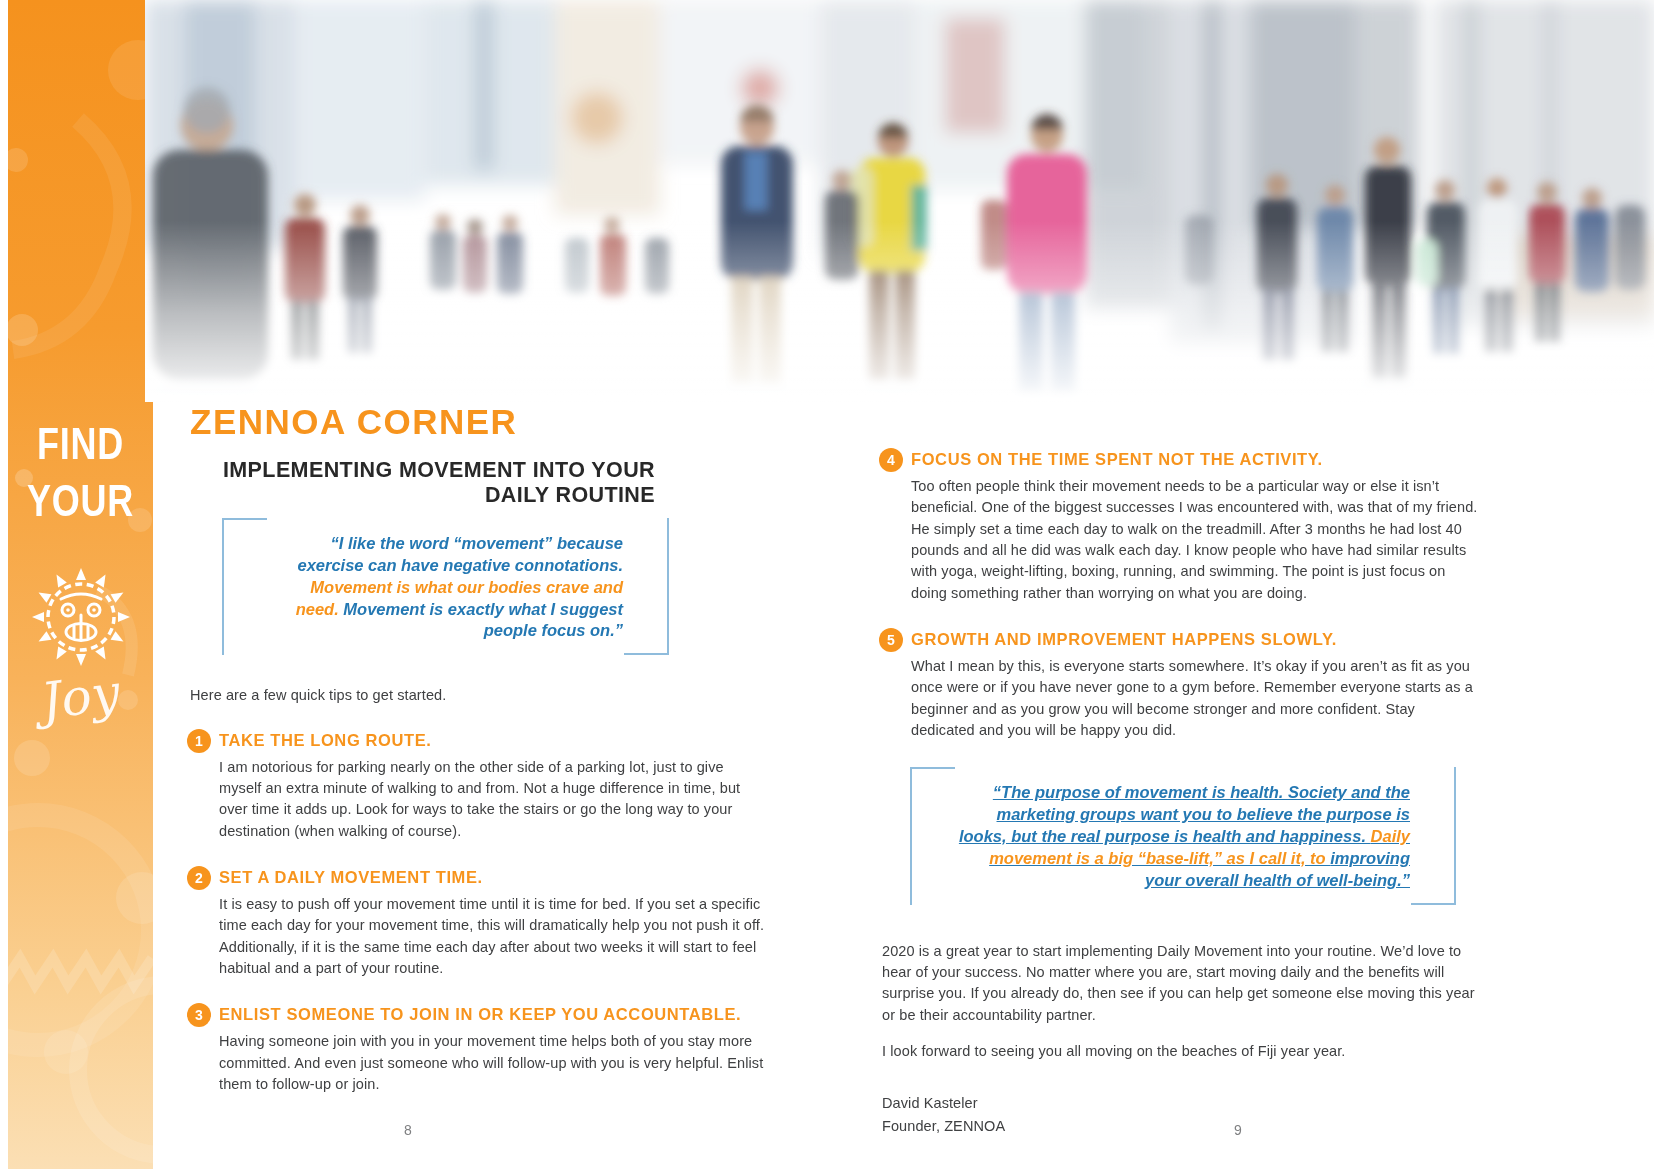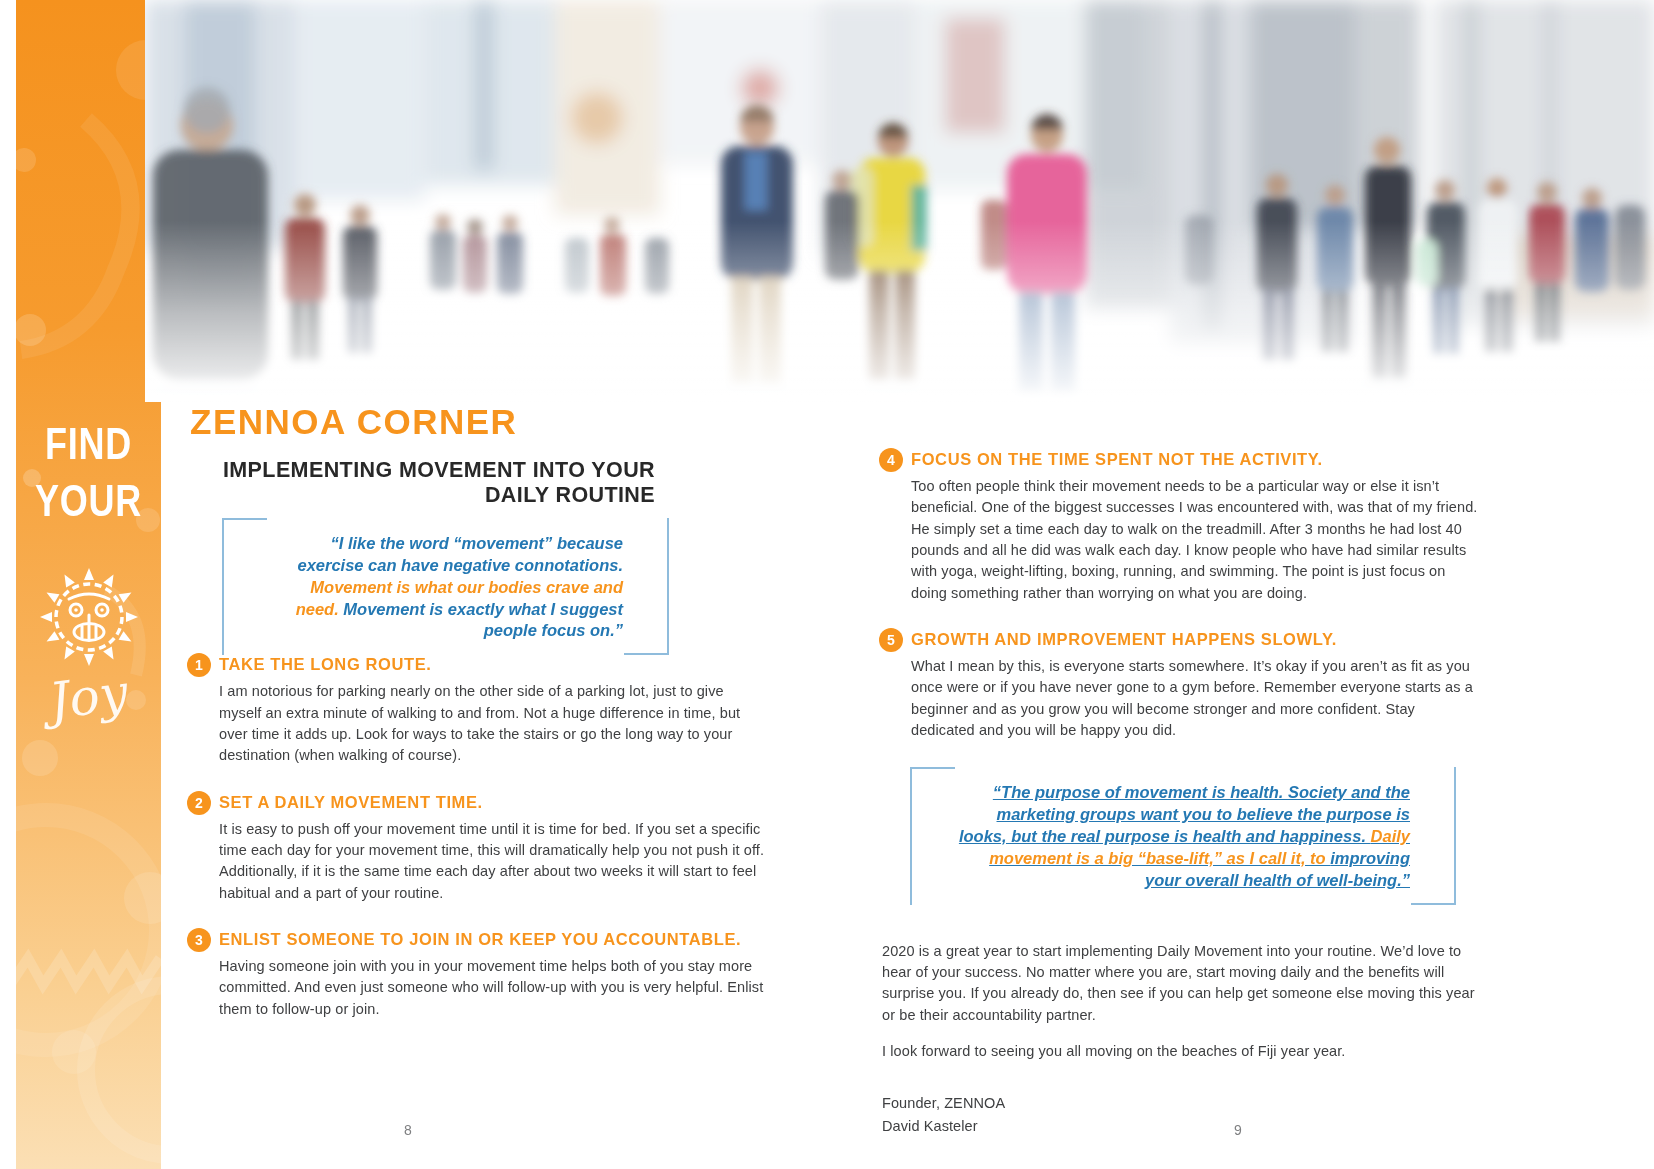--- a/index.html
+++ b/index.html
@@ -12,21 +12,21 @@
   *{box-sizing:border-box;}
   html,body{margin:0;padding:0;}
   body{
     width:1654px;height:1169px;position:relative;overflow:hidden;
     background:#fff;color:var(--text);
     font-family:"Liberation Sans",sans-serif;
   }
 
   
   .sidebar{
-    position:absolute;left:16px;top:0;width:145px;height:1169px;overflow:hidden;
+    position:absolute;left:8px;top:0;width:145px;height:1169px;overflow:hidden;
     background:linear-gradient(180deg,#f5921e 0%,#f69b2e 28%,#f8b25a 58%,#facf90 84%,#fbdfb4 100%);
   }
   .sidebar .pattern{position:absolute;left:0;top:0;width:100%;height:100%;}
   .find-your{
     position:absolute;top:416px;left:0;width:100%;text-align:center;
     color:#fff;font-weight:bold;font-size:45px;line-height:1.26;letter-spacing:1px;
     transform:scaleX(.8);
   }
   .sun{position:absolute;top:566px;left:50%;transform:translateX(-50%);width:100px;height:102px;}
   .joy{
@@ -275,20 +275,21 @@
 <div class="col-left">
   <h1 class="title">ZENNOA CORNER</h1>
   <h2 class="subtitle">IMPLEMENTING MOVEMENT INTO YOUR DAILY ROUTINE</h2>
 
   <div class="quote-box">
     <span class="qb-l"></span>
     <span class="qb-r"></span>
     <span>“I like the word “movement” because exercise can have negative connotations. </span><span class="orange">Movement is what our bodies crave and need.</span><span> Movement is exactly what I suggest people focus on.”</span>
   </div>
 
+  <p class="lead">Here are a few quick tips to get started.</p>
 
   <div class="tip">
     <span class="tip-num">1</span>
     <h3 class="tip-heading">TAKE THE LONG ROUTE.</h3>
     <p>I am notorious for parking nearly on the other side of a parking lot, just to give myself an extra minute of walking to and from. Not a huge difference in time, but over time it adds up. Look for ways to take the stairs or go the long way to your destination (when walking of course).</p>
   </div>
 
   <div class="tip">
     <span class="tip-num">2</span>
     <h3 class="tip-heading">SET A DAILY MOVEMENT TIME.</h3>
@@ -318,19 +319,19 @@
   <div class="quote-box qb2">
     <span class="qb-l"></span>
     <span class="qb-r"></span>
     <span>“The purpose of movement is health. Society and the marketing groups want you to believe the purpose is looks, but the real purpose is health and happiness. </span><span class="orange">Daily movement is a big “base-lift,” as I call it, to </span><span>improving your overall health of well-being.”</span>
   </div>
 
   <p class="closing">2020 is a great year to start implementing Daily Movement into your routine. We’d love to hear of your success. No matter where you are, start moving daily and the benefits will surprise you. If you already do, then see if you can help get someone else moving this year or be their accountability partner.</p>
   <p>I look forward to seeing you all moving on the beaches of Fiji year year.</p>
 
   <div class="signature">
+    <p>David Kasteler</p>
     <p>Founder, ZENNOA</p>
-    <p>David Kasteler</p>
   </div>
 </div>
 
 <div class="pagenum p8">8</div>
 <div class="pagenum p9">9</div>
 
 </body></html>

